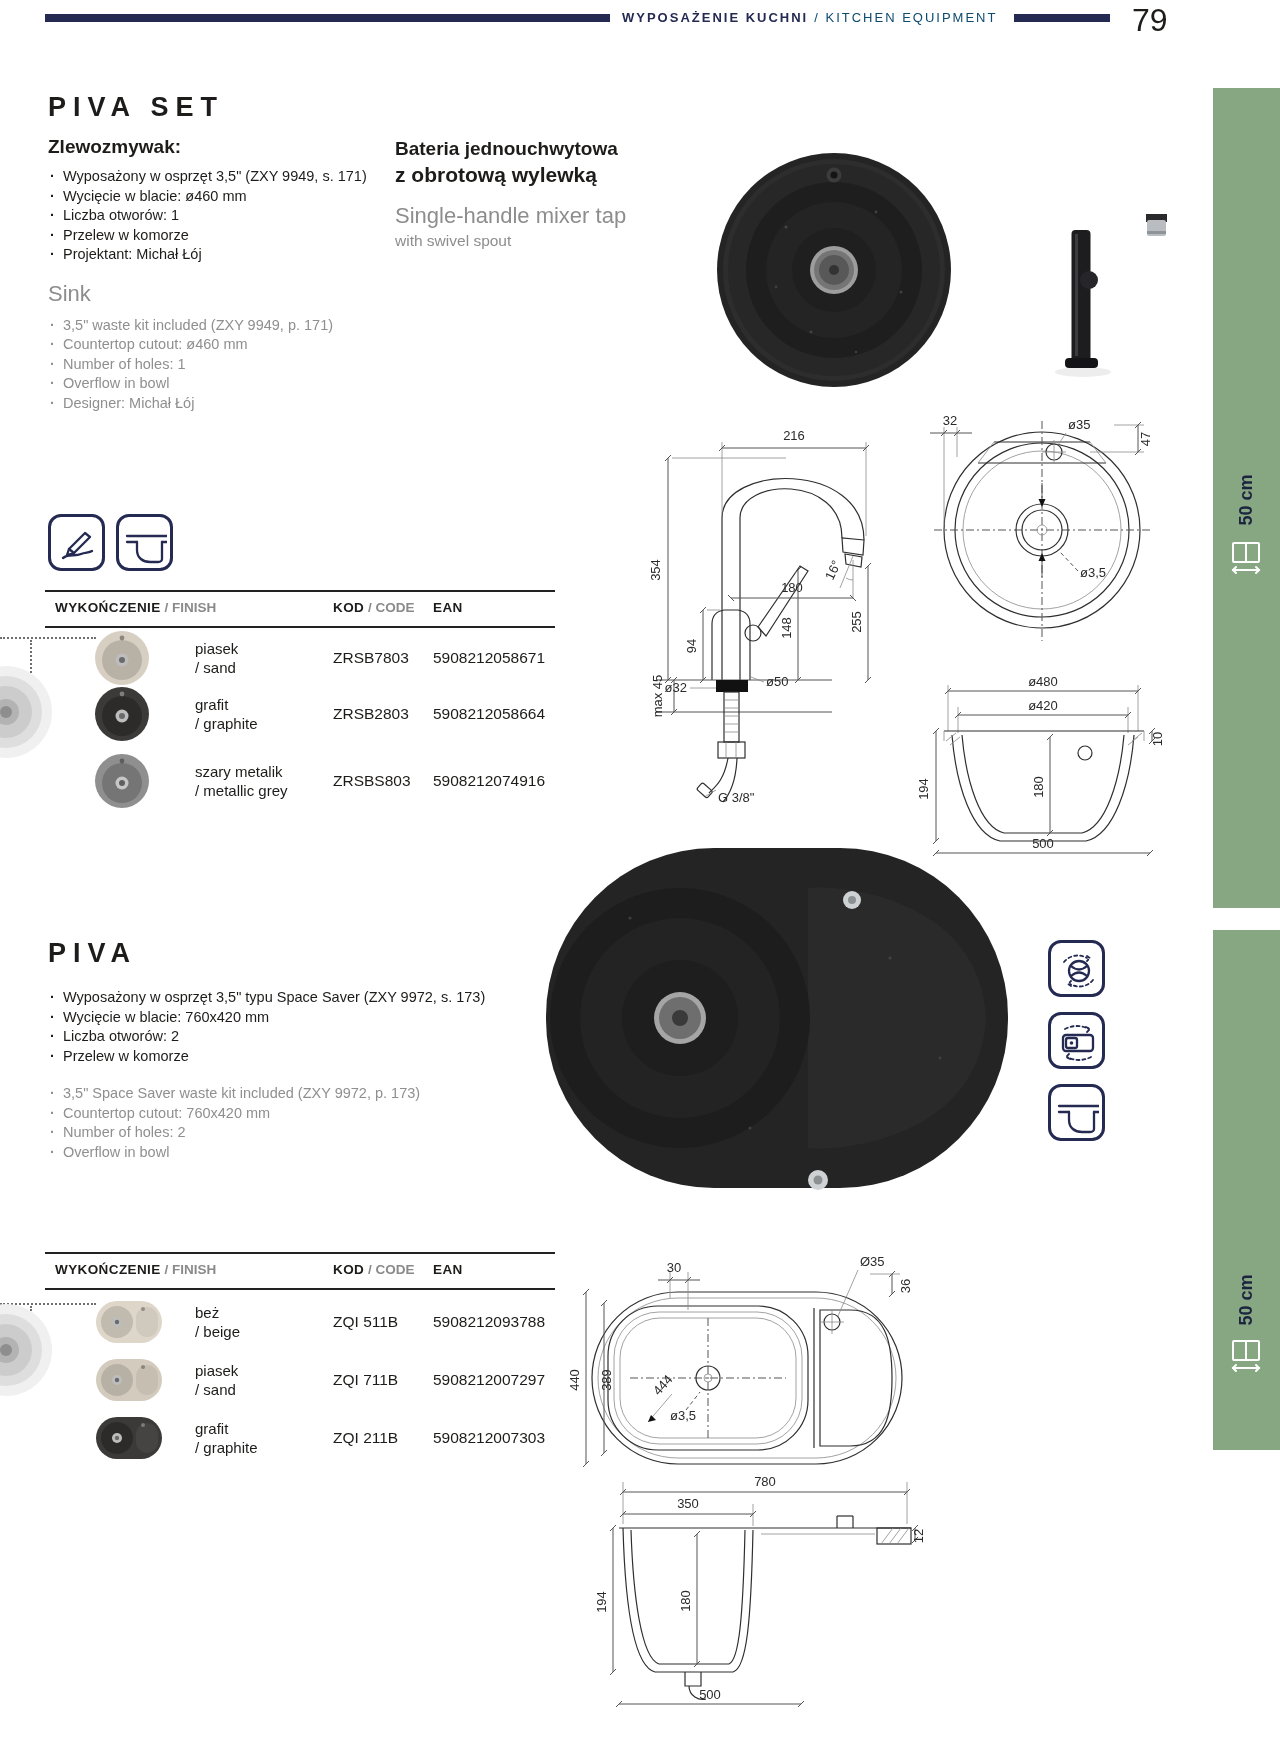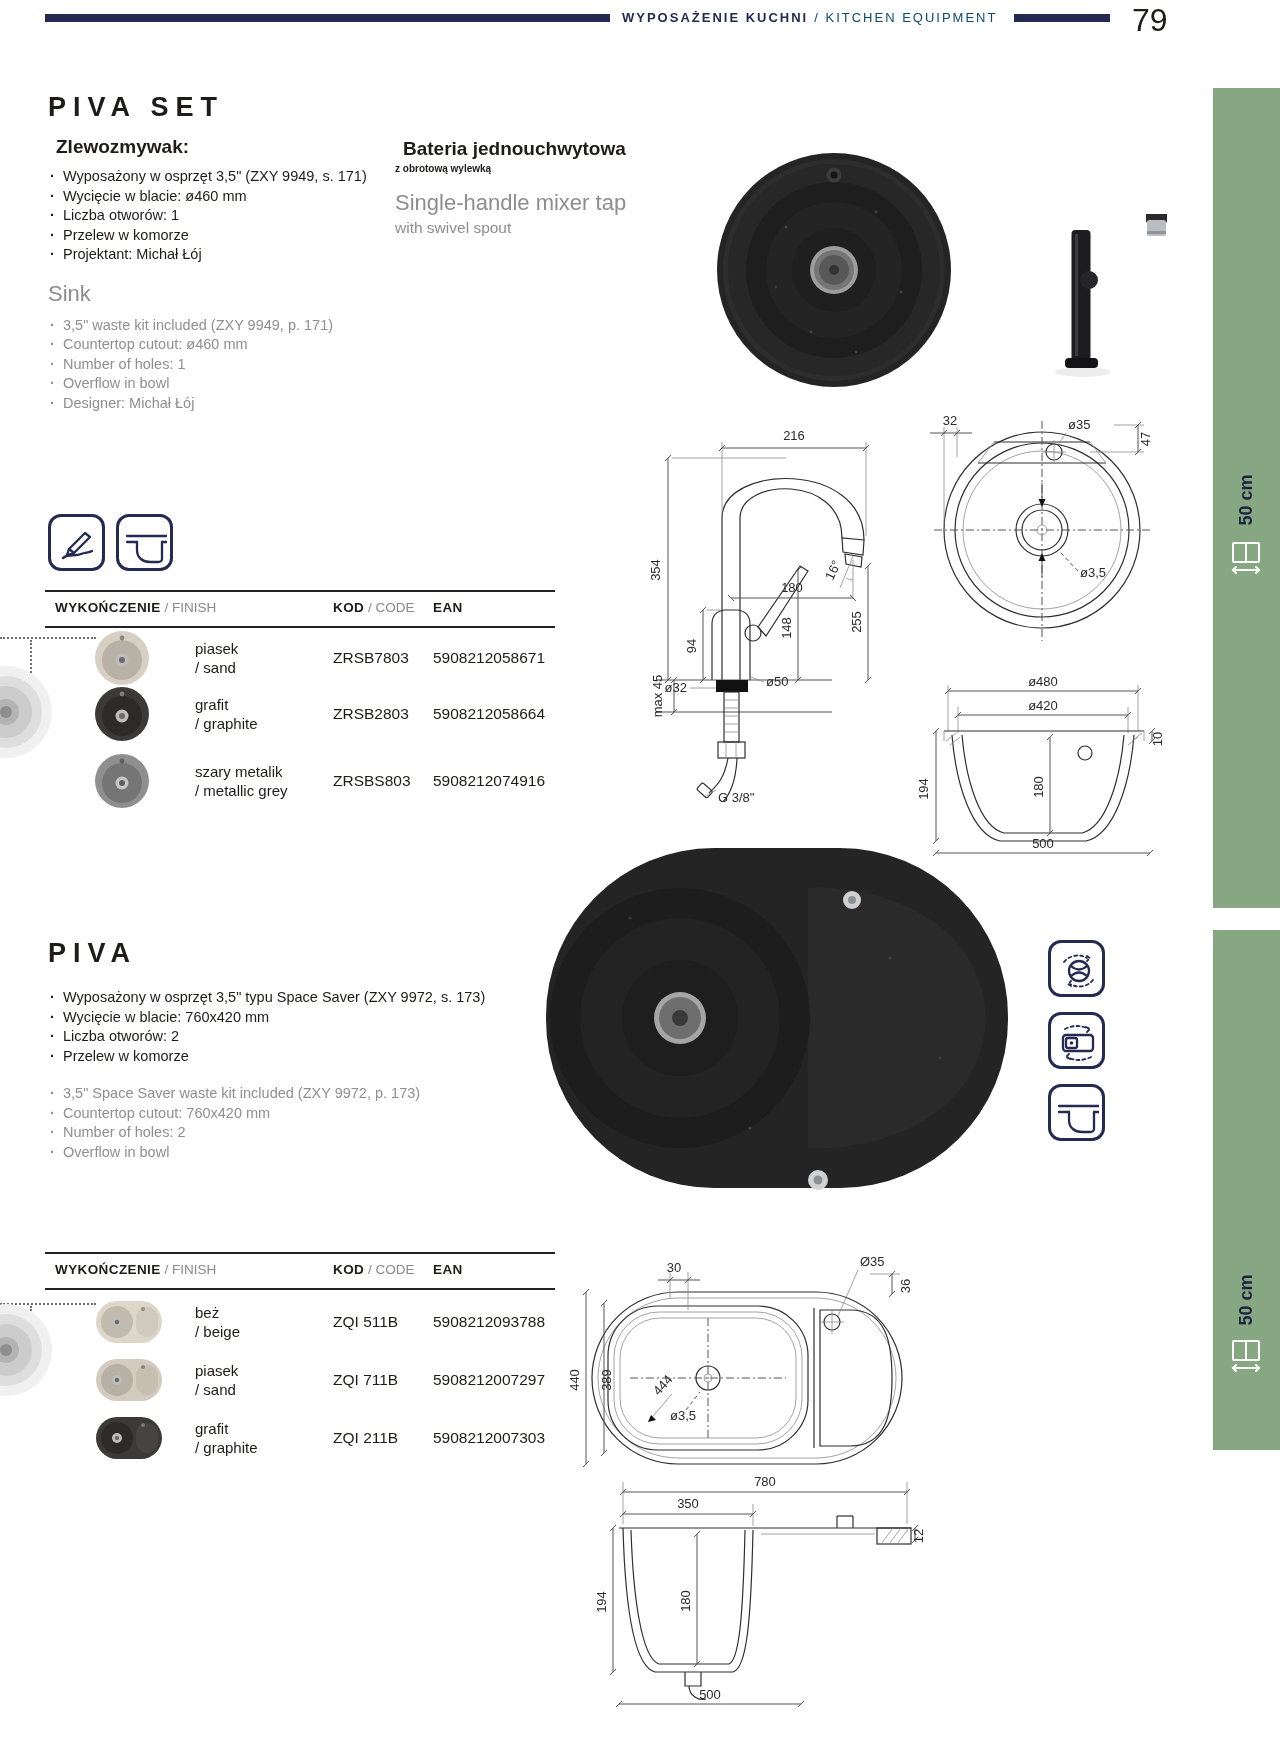--- a/index.html
+++ b/index.html
@@ -5,33 +5,33 @@
   html,body{margin:0;padding:0;background:#fff;}
   #canvas{position:relative;width:1280px;height:1756px;background:#fff;overflow:hidden;
           font-family:"Liberation Sans",sans-serif;color:#1d1c1a;}
   .abs{position:absolute;}
   .navybar{background:#242a52;height:8px;}
   .hdr-line{font-size:13px;letter-spacing:2px;white-space:nowrap;}
   .hdr-bold{font-weight:bold;color:#242a52;}
   .hdr-light{font-weight:normal;color:#0c4a6e;margin-left:6px;}
   .pagenum{font-size:32px;color:#1d1c1a;}
   .bigtitle{font-size:27px;font-weight:bold;letter-spacing:7px;white-space:nowrap;}
-  .h-pl{font-size:19px;font-weight:bold;margin:0 0 9px 8px;}
-  .h-sub-pl{font-size:10px;font-weight:bold;margin:-6px 0 9px 0;}
+  .h-pl{font-size:19px;font-weight:bold;margin:0 0 9px 0;}
+  .h-sub-pl{font-size:21px;font-weight:bold;margin:-6px 0 9px 0;}
   .h-en{font-size:22px;color:#8d8d8d;font-weight:normal;margin:16px 0 9px 0;}
   .h-sub-en{font-size:15.5px;color:#8d8d8d;margin:-6px 0 9px 0;}
   .bullets{font-size:14.5px;line-height:19.5px;}
   .bullets.gray{color:#8f8f8f;}
   .bullet{position:relative;padding-left:15px;}
   .bullet::before{content:"\00B7";position:absolute;left:2px;font-weight:bold;}
   .tbl{position:absolute;width:510px;}
   .rule{position:absolute;left:0;width:510px;background:#222;}
   .thead{position:absolute;font-size:13.5px;white-space:nowrap;}
   .th-bold{font-weight:bold;letter-spacing:.4px;}
-  .th-light{color:#8a8a8a;font-weight:normal;}
+  .th-light{color:#8a8a8a;font-weight:bold;}
   .trow{position:absolute;height:56px;width:510px;}
   .cell-finish{position:absolute;left:150px;top:50%;transform:translateY(-50%);font-size:15px;line-height:18.5px;}
   .cell-code{position:absolute;left:288px;top:50%;transform:translateY(-50%);font-size:15.5px;}
   .cell-ean{position:absolute;left:388px;top:50%;transform:translateY(-50%);font-size:15.5px;}
   .thumb{position:absolute;left:49px;top:50%;transform:translateY(-50%);}
   .icobox{position:absolute;width:57px;height:57px;border:3.5px solid #242a52;border-radius:13px;
           background:#fff;display:flex;align-items:center;justify-content:center;box-sizing:border-box;}
   .gtab{position:absolute;left:1213px;width:67px;background:#87a783;}
   .vlabel{position:absolute;left:33px;transform:translate(-50%,-50%) rotate(-90deg);
           font-size:18px;font-weight:bold;color:#1d2440;white-space:nowrap;}

